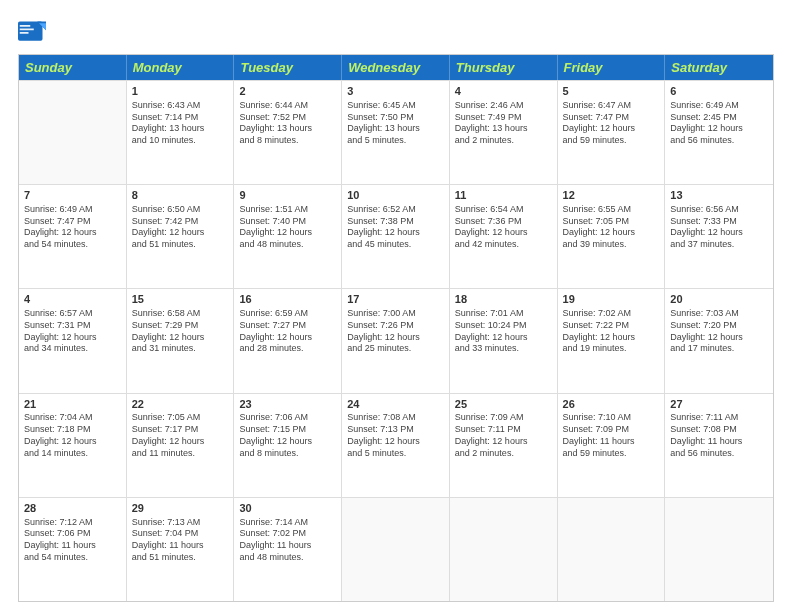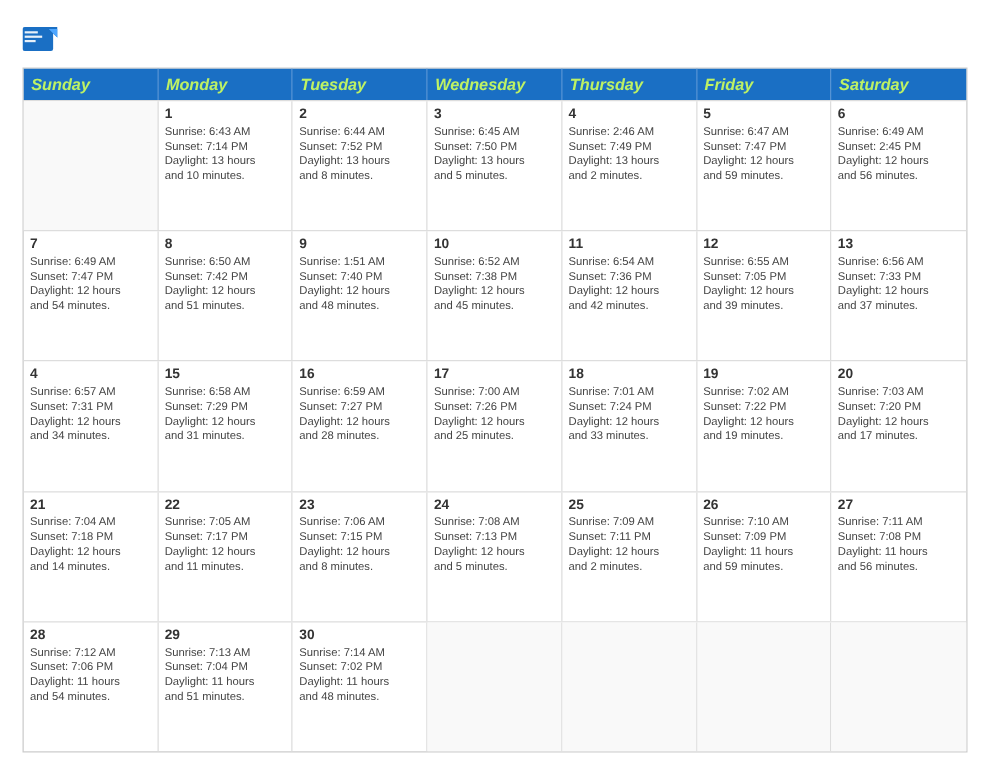--- a/index.html
+++ b/index.html
@@ -272,21 +272,21 @@
           <div class="cal-cell">
             <span class="day-num">17</span>
             <span class="cell-line">Sunrise: 7:00 AM</span>
             <span class="cell-line">Sunset: 7:26 PM</span>
             <span class="cell-line">Daylight: 12 hours</span>
             <span class="cell-line">and 25 minutes.</span>
           </div>
           <div class="cal-cell">
             <span class="day-num">18</span>
             <span class="cell-line">Sunrise: 7:01 AM</span>
-            <span class="cell-line">Sunset: 7:24 PM</span>
+            <span class="cell-line">Sunset: 10:24 PM</span>
             <span class="cell-line">Daylight: 12 hours</span>
             <span class="cell-line">and 33 minutes.</span>
           </div>
           <div class="cal-cell">
             <span class="day-num">19</span>
             <span class="cell-line">Sunrise: 7:02 AM</span>
             <span class="cell-line">Sunset: 7:22 PM</span>
             <span class="cell-line">Daylight: 12 hours</span>
             <span class="cell-line">and 19 minutes.</span>
           </div>

